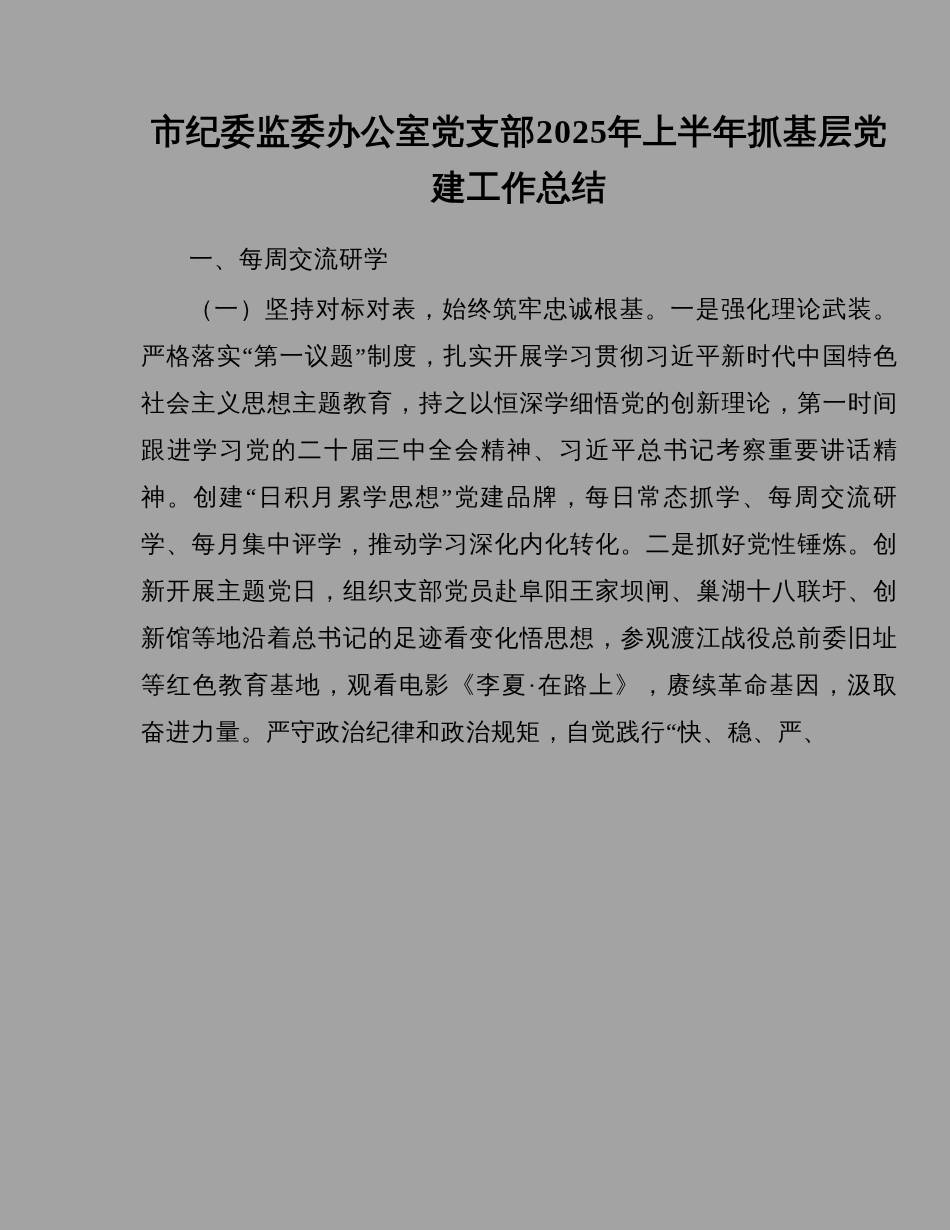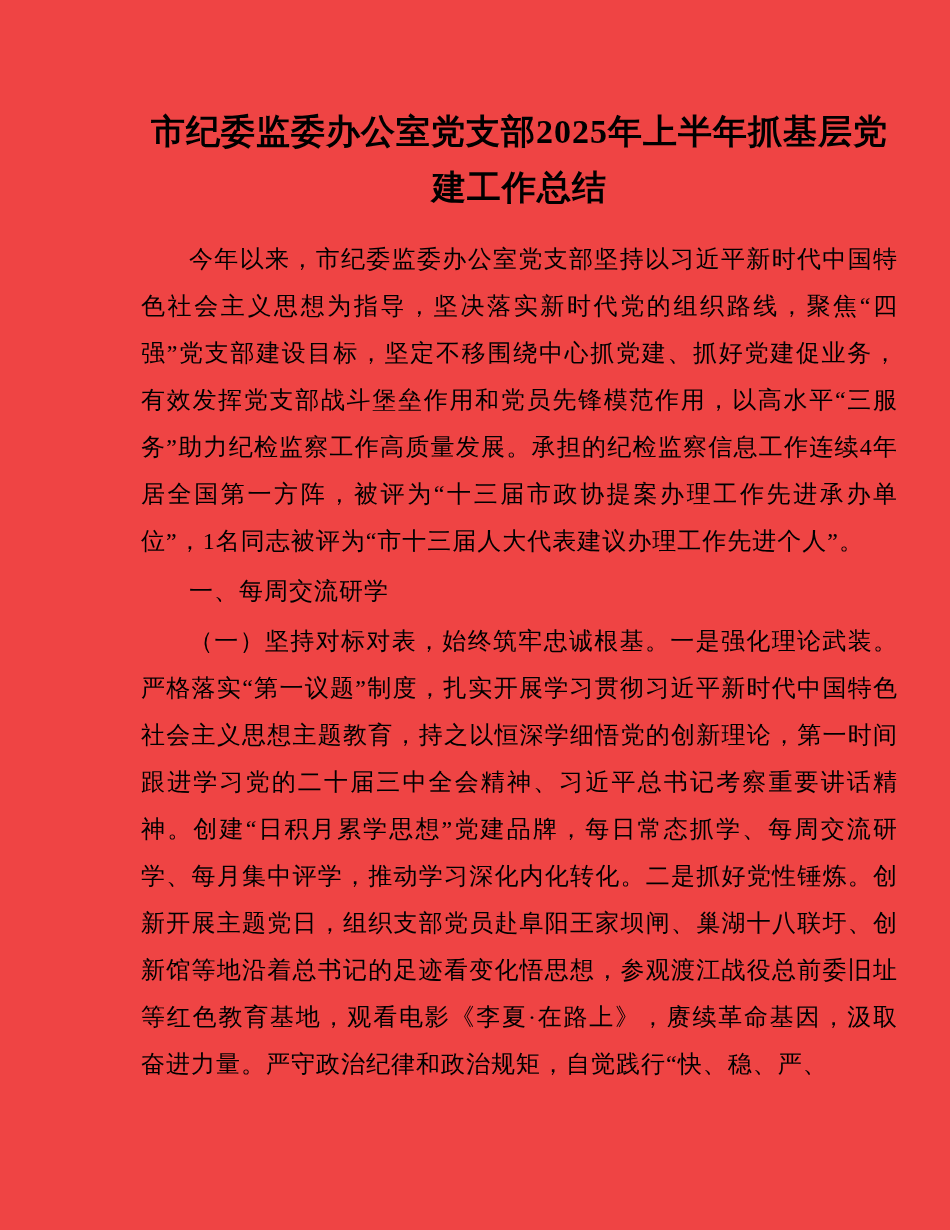--- a/index.html
+++ b/index.html
@@ -10,21 +10,21 @@
     body {
       width: 950px;
       font-family: "Liberation Serif", "DejaVu Serif", serif;
       color: #000000;
     }
     .page {
       width: 950px;
       height: 1230px;
       box-sizing: border-box;
       padding: 104px 52px 0 141px;
-      background: #ef4444;
+      background: #a3a3a3;
       overflow: hidden;
     }
     .doc-title {
       margin: 0 0 20px 0;
       font-size: 34px;
       line-height: 56px;
       font-weight: bold;
       text-align: center;
       letter-spacing: 1px;
     }
@@ -41,18 +41,17 @@
     .section-heading {
       margin: 3px 0;
     }
   </style>
 </head>
 <body>
 
 <div class="page">
   <h1 class="doc-title">市纪委监委办公室党支部2025年上半年抓基层党建工作总结</h1>
 
-  <p class="para">今年以来，市纪委监委办公室党支部坚持以习近平新时代中国特色社会主义思想为指导，坚决落实新时代党的组织路线，聚焦“四强”党支部建设目标，坚定不移围绕中心抓党建、抓好党建促业务，有效发挥党支部战斗堡垒作用和党员先锋模范作用，以高水平“三服务”助力纪检监察工作高质量发展。承担的纪检监察信息工作连续4年居全国第一方阵，被评为“十三届市政协提案办理工作先进承办单位”，1名同志被评为“市十三届人大代表建议办理工作先进个人”。</p>
 
   <p class="para section-heading">一、每周交流研学</p>
 
   <p class="para">（一）坚持对标对表，始终筑牢忠诚根基。一是强化理论武装。严格落实“第一议题”制度，扎实开展学习贯彻习近平新时代中国特色社会主义思想主题教育，持之以恒深学细悟党的创新理论，第一时间跟进学习党的二十届三中全会精神、习近平总书记考察重要讲话精神。创建“日积月累学思想”党建品牌，每日常态抓学、每周交流研学、每月集中评学，推动学习深化内化转化。二是抓好党性锤炼。创新开展主题党日，组织支部党员赴阜阳王家坝闸、巢湖十八联圩、创新馆等地沿着总书记的足迹看变化悟思想，参观渡江战役总前委旧址等红色教育基地，观看电影《李夏·在路上》，赓续革命基因，汲取奋进力量。严守政治纪律和政治规矩，自觉践行“快、稳、严、</p>
 </div>
 
 </body></html>

